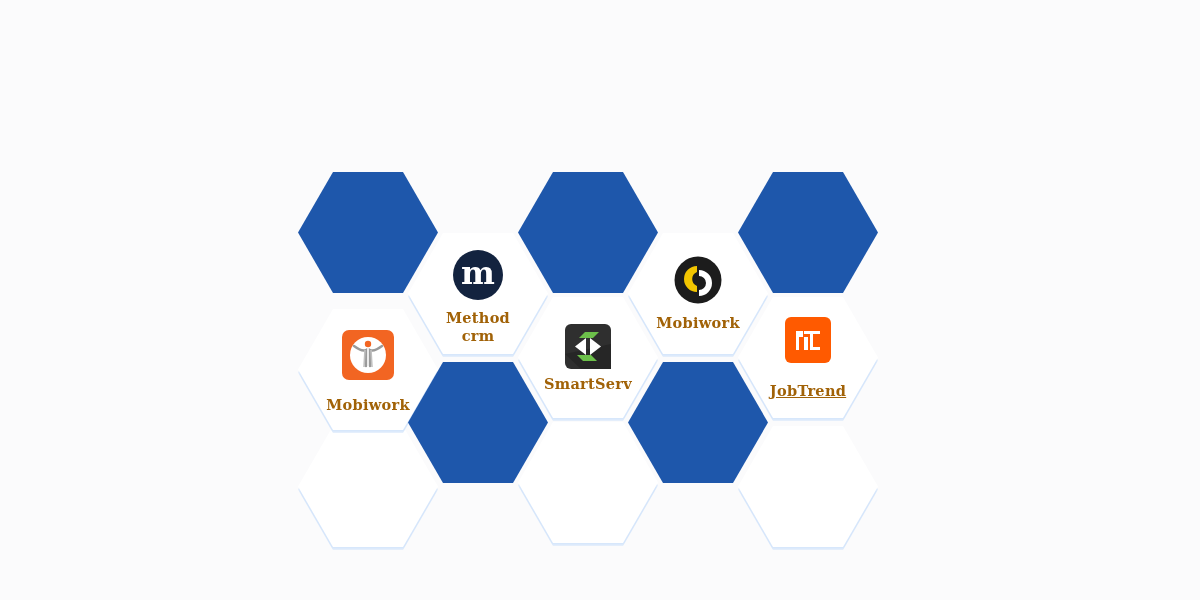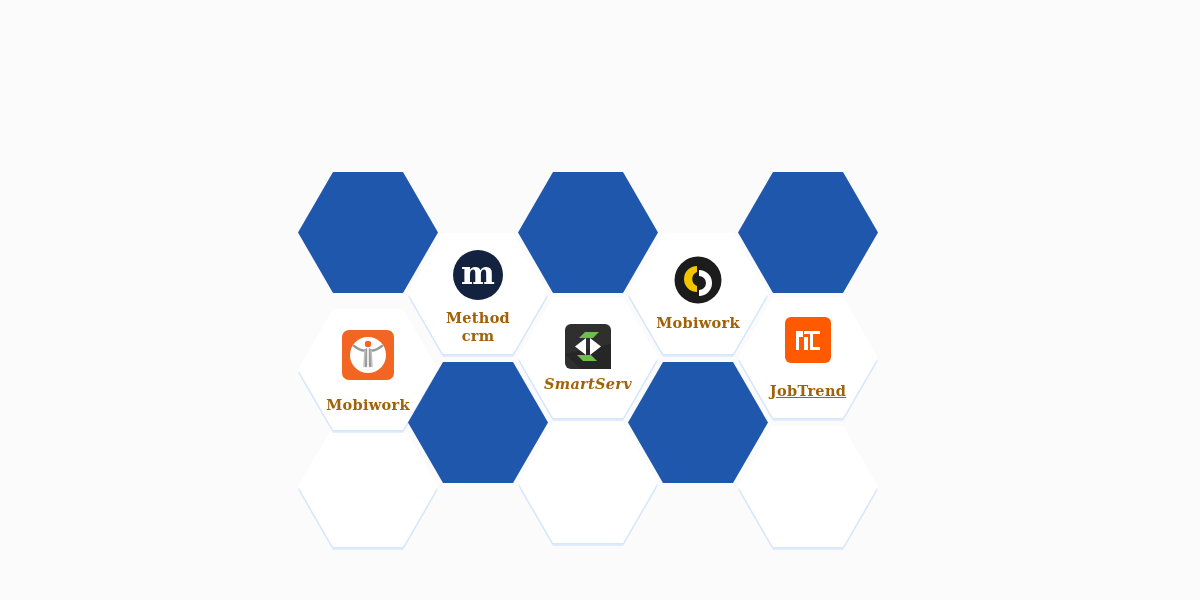--- a/index.html
+++ b/index.html
@@ -88,21 +88,21 @@
       <div class="shape"></div>
     <div class="content" style="padding-top:2px;">
       <svg class="logo" width="46" height="45" viewBox="0 0 46 45">
         <rect x="0" y="0" width="46" height="45" rx="6" fill="#2f2f2f"></rect>
         <path d="M0 30 L16 45 L46 45 L46 20 Z" fill="#262626"></path>
         <polygon points="14,14 20,8 34,8 28,14" fill="#6cc04a"></polygon>
         <polygon points="12,31 18,37 32,37 26,31" fill="#6cc04a" transform="translate(0,0)"></polygon>
         <polygon points="21,14 10,22.5 21,31" fill="#ffffff"></polygon>
         <polygon points="25,14 36,22.5 25,31" fill="#ffffff"></polygon>
       </svg>
-      <div class="label" style="margin-top:6px;font-style:italic;">SmartServ</div>
+      <div class="label" style="margin-top:6px;">SmartServ</div>
     </div>
   </div>
 
   <div class="hex white" style="left:628px; top:233px;">
     <div class="glow"></div>
       <div class="shape"></div>
     <div class="content" style="padding-top:0px;">
       <svg class="logo" width="48" height="48" viewBox="0 0 48 48">
         <circle cx="24" cy="24" r="23.5" fill="#1c1c1c"></circle>
         <path d="M23 10 A13 13 0 0 0 23 36 L23 30 A7.5 7.5 0 0 1 23 16 Z" fill="#f2c500"></path>

